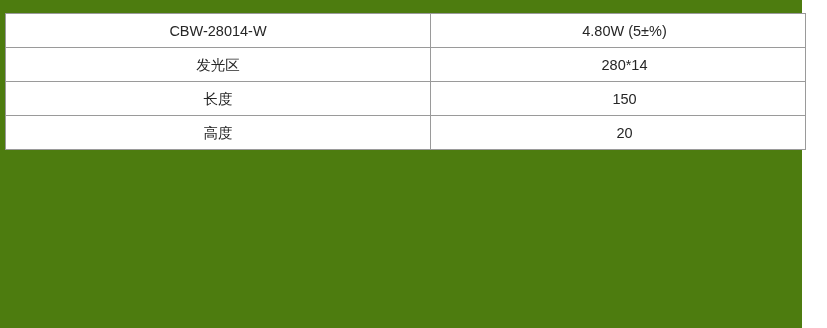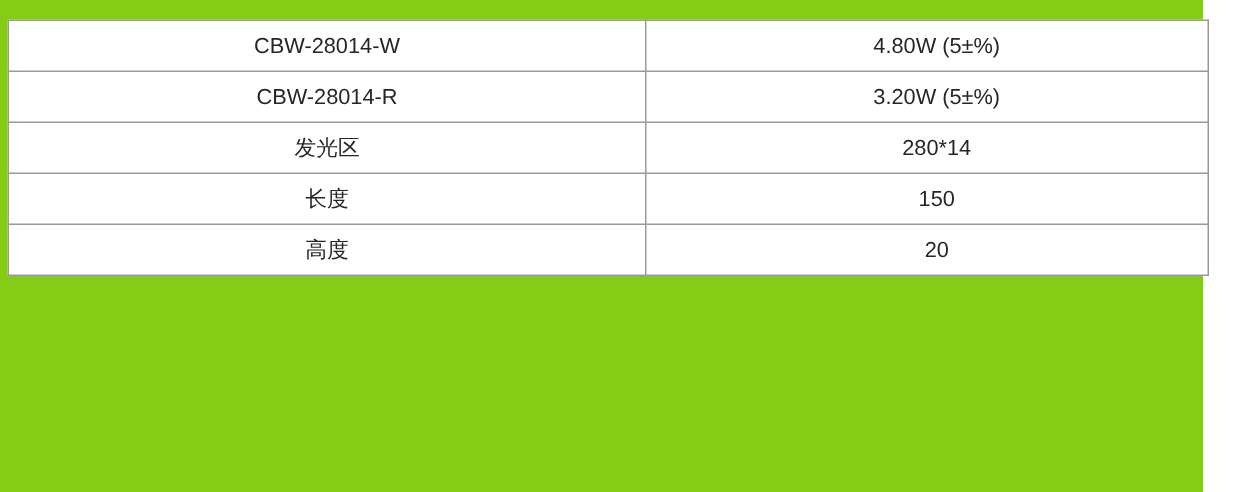--- a/index.html
+++ b/index.html
@@ -10,21 +10,21 @@
     height: 328px;
     overflow: hidden;
   }
   body {
     font-family: "Liberation Sans", "DejaVu Sans", sans-serif;
   }
   .page {
     position: relative;
     width: 802px;
     height: 328px;
-    background: #84cc16;
+    background: #4d7c0f;
   }
   .spec-table-wrap {
     position: absolute;
     left: 5px;
     top: 13px;
     width: 800px;
   }
   table.spec-table {
     width: 800px;
     border-collapse: collapse;
@@ -63,24 +63,20 @@
       <colgroup>
         <col class="col-name">
         <col class="col-value">
       </colgroup>
       <tbody>
         <tr>
           <td class="cell-name">CBW-28014-W</td>
           <td class="cell-value">4.80W (5±%)</td>
         </tr>
         <tr>
-          <td class="cell-name">CBW-28014-R</td>
-          <td class="cell-value">3.20W (5±%)</td>
-        </tr>
-        <tr>
           <td class="cell-name">发光区</td>
           <td class="cell-value">280*14</td>
         </tr>
         <tr>
           <td class="cell-name">长度</td>
           <td class="cell-value">150</td>
         </tr>
         <tr>
           <td class="cell-name">高度</td>
           <td class="cell-value">20</td>

